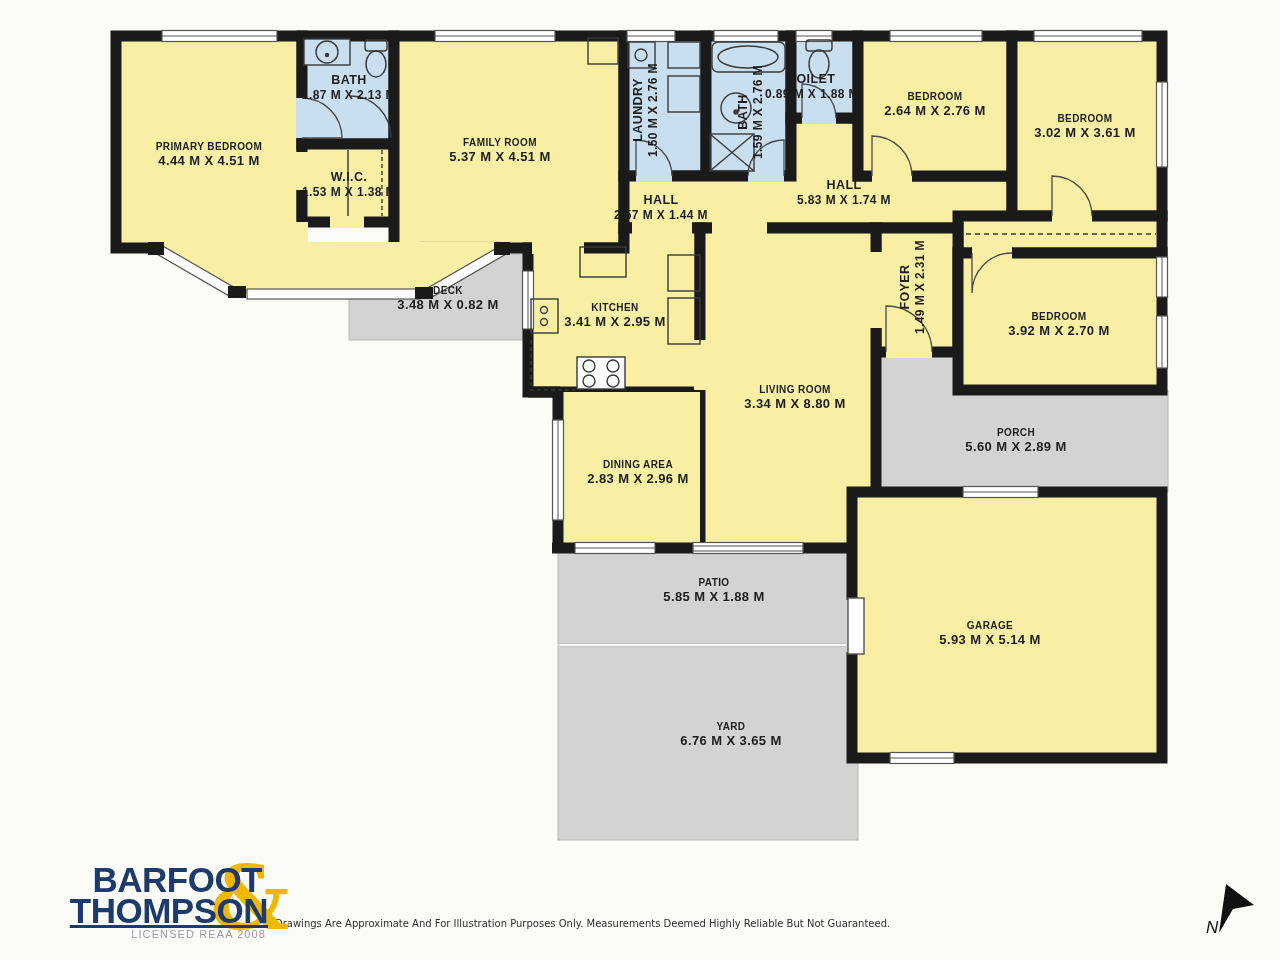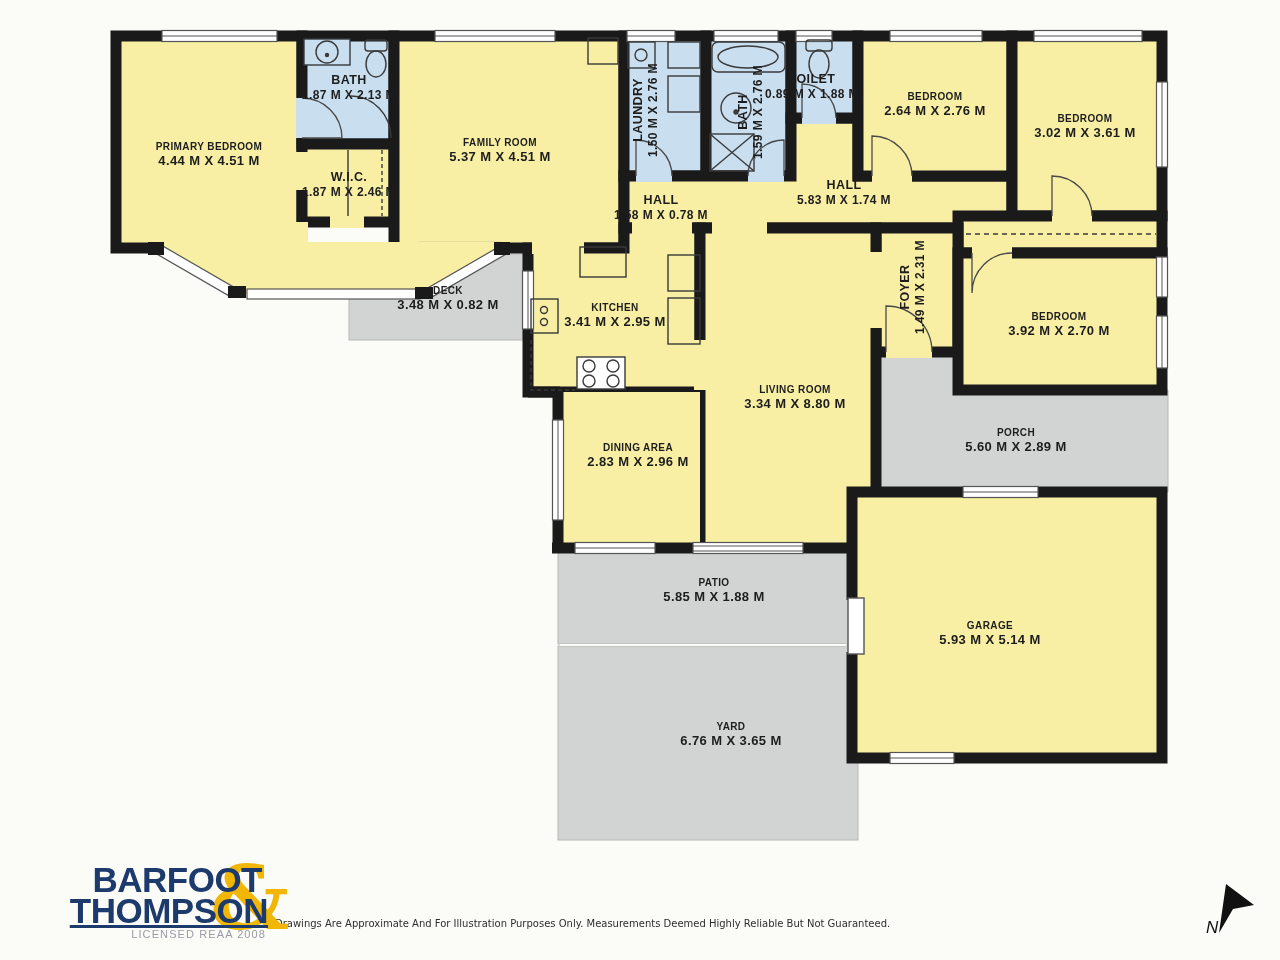--- a/index.html
+++ b/index.html
@@ -220,21 +220,21 @@
   <div class="room-label" style="left:209px;top:155px">
       <span class="nm">PRIMARY BEDROOM</span>
       <span class="dm">4.44 M X 4.51 M</span>
     </div>
   <div class="room-label sm" style="left:349px;top:88px">
       <span class="nm">BATH</span>
       <span class="dm">1.87 M X 2.13 M</span>
     </div>
   <div class="room-label sm" style="left:349px;top:185px">
       <span class="nm">W.I.C.</span>
-      <span class="dm">1.87 M X 2.46 M</span>
+      <span class="dm">1.53 M X 1.38 M</span>
     </div>
   <div class="room-label" style="left:500px;top:151px">
       <span class="nm">FAMILY ROOM</span>
       <span class="dm">5.37 M X 4.51 M</span>
     </div>
   <div class="room-label vert sm" style="left:646px;top:110px">
       <span class="nm">LAUNDRY</span>
       <span class="dm">1.50 M X 2.76 M</span>
     </div>
   <div class="room-label vert sm" style="left:751px;top:112px">
@@ -248,21 +248,21 @@
   <div class="room-label" style="left:935px;top:105px">
       <span class="nm">BEDROOM</span>
       <span class="dm">2.64 M X 2.76 M</span>
     </div>
   <div class="room-label" style="left:1085px;top:127px">
       <span class="nm">BEDROOM</span>
       <span class="dm">3.02 M X 3.61 M</span>
     </div>
   <div class="room-label sm" style="left:661px;top:208px">
       <span class="nm">HALL</span>
-      <span class="dm">1.58 M X 0.78 M</span>
+      <span class="dm">2.57 M X 1.44 M</span>
     </div>
   <div class="room-label sm" style="left:844px;top:193px">
       <span class="nm">HALL</span>
       <span class="dm">5.83 M X 1.74 M</span>
     </div>
   <div class="room-label vert sm" style="left:913px;top:287px">
       <span class="nm">FOYER</span>
       <span class="dm">1.49 M X 2.31 M</span>
     </div>
   <div class="room-label" style="left:1059px;top:325px">
@@ -274,21 +274,21 @@
       <span class="dm">3.48 M X 0.82 M</span>
     </div>
   <div class="room-label" style="left:615px;top:316px">
       <span class="nm">KITCHEN</span>
       <span class="dm">3.41 M X 2.95 M</span>
     </div>
   <div class="room-label" style="left:795px;top:398px">
       <span class="nm">LIVING ROOM</span>
       <span class="dm">3.34 M X 8.80 M</span>
     </div>
-  <div class="room-label" style="left:638px;top:456px">
+  <div class="room-label" style="left:638px;top:473px">
       <span class="nm">DINING AREA</span>
       <span class="dm">2.83 M X 2.96 M</span>
     </div>
   <div class="room-label" style="left:1016px;top:441px">
       <span class="nm">PORCH</span>
       <span class="dm">5.60 M X 2.89 M</span>
     </div>
   <div class="room-label" style="left:714px;top:591px">
       <span class="nm">PATIO</span>
       <span class="dm">5.85 M X 1.88 M</span>

